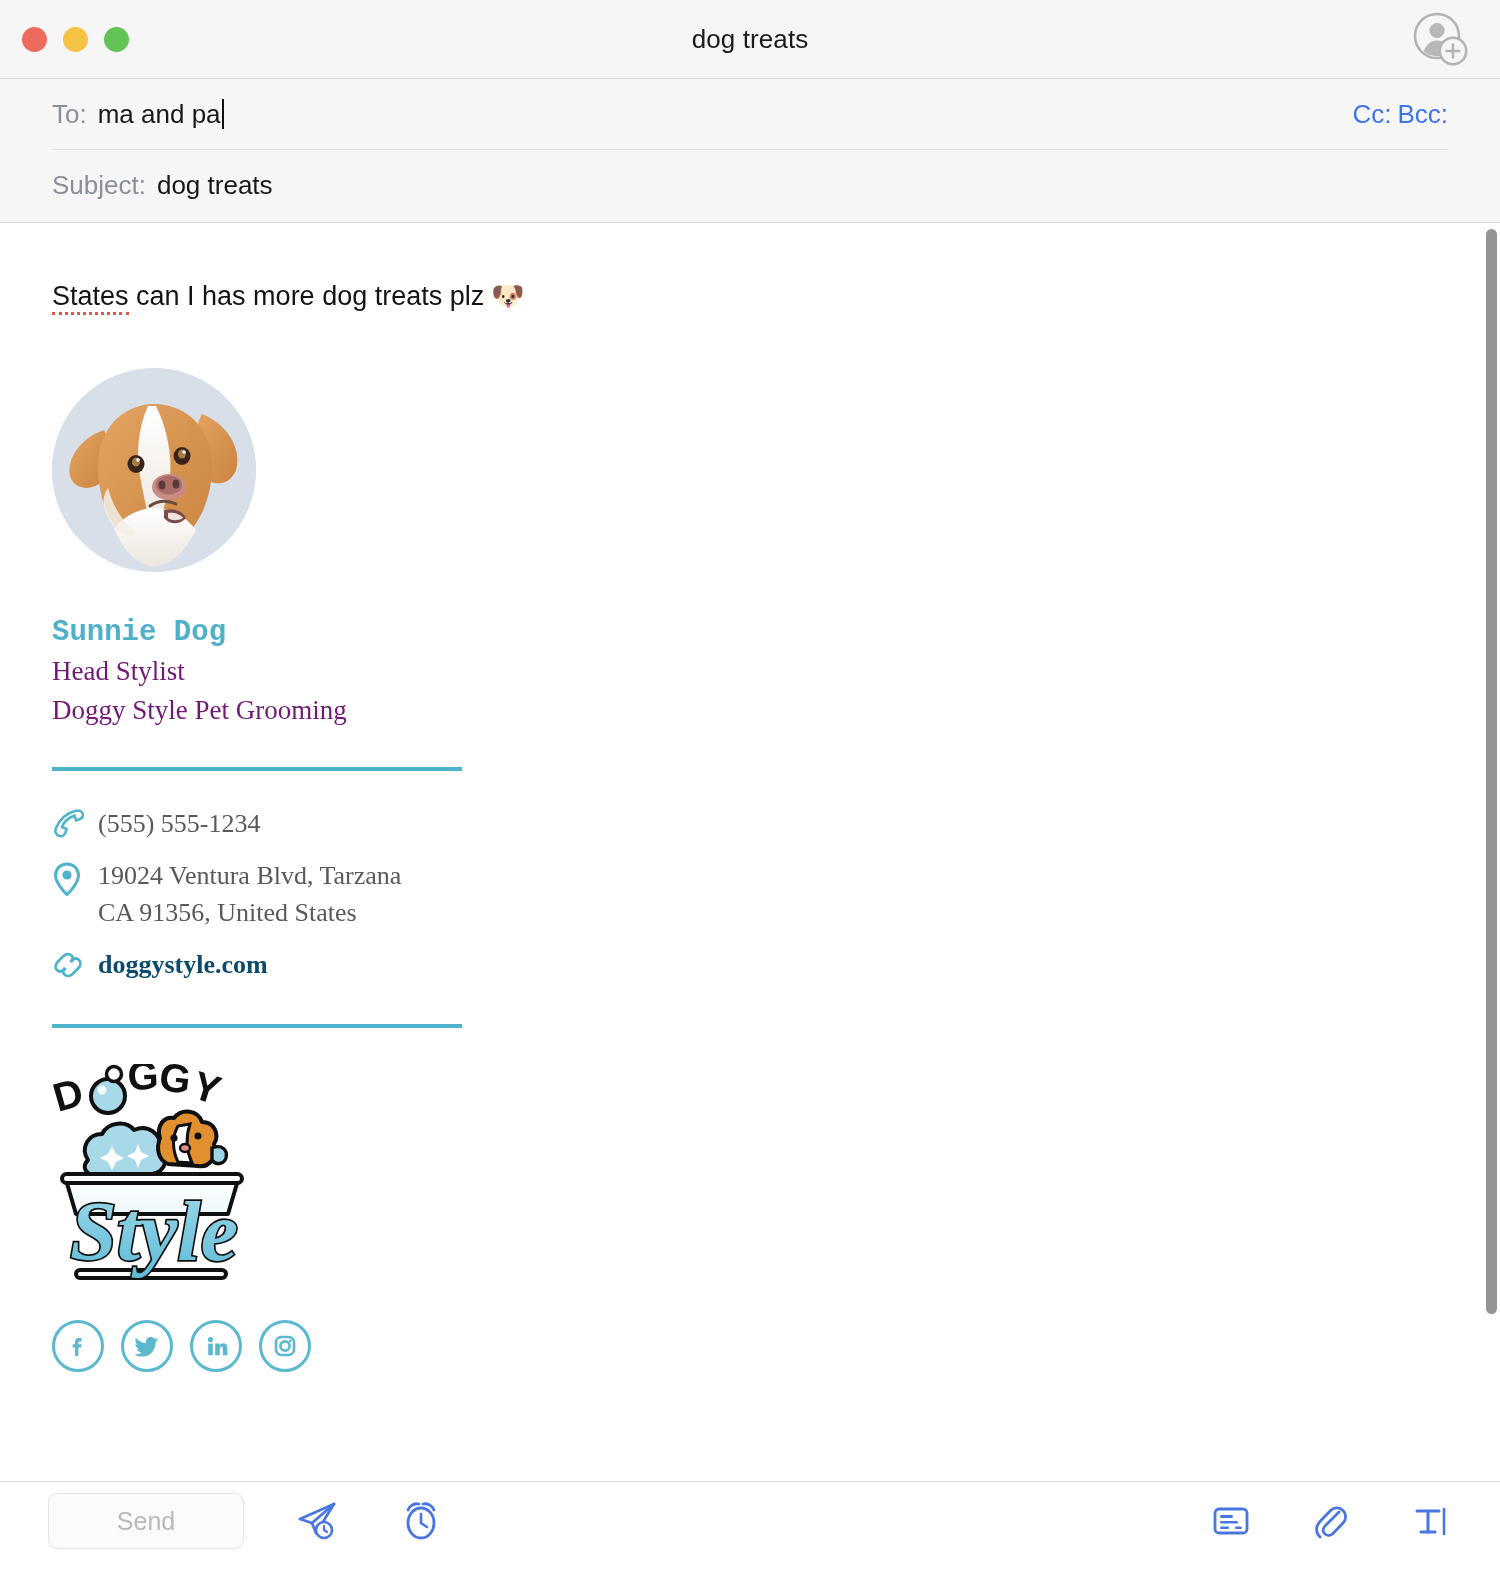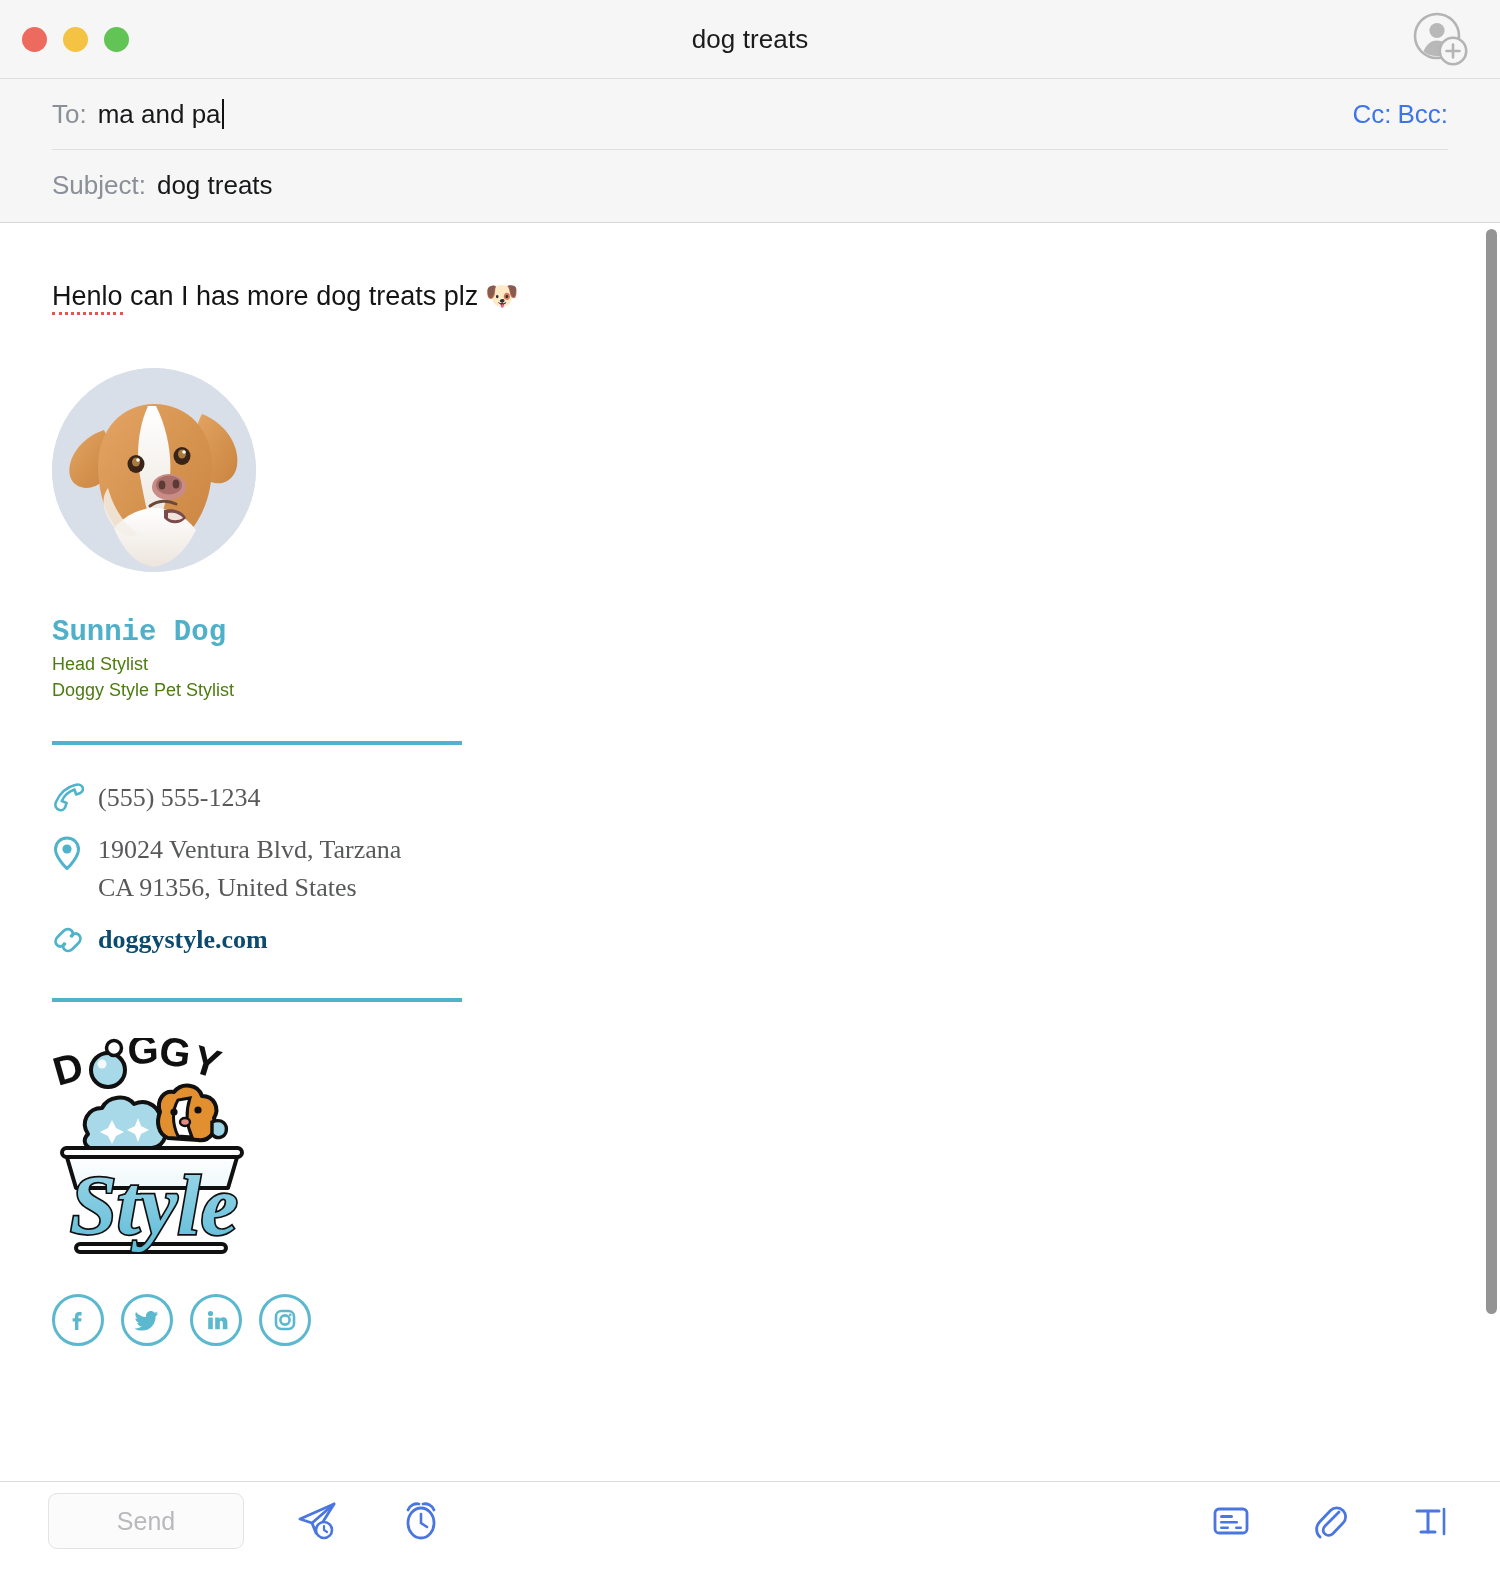--- a/index.html
+++ b/index.html
@@ -181,23 +181,23 @@
 
   .sig-name {
     font-family: Liberation Mono, monospace;
     font-weight: bold;
     font-size: 29px;
     color: #4fb0c9;
     line-height: 1.32;
   }
   .sig-role,
   .sig-company {
-    font-family: Liberation Sans, sans-serif;
-    font-size: 18px;
-    color: #4d7c0f;
+    font-family: Liberation Serif, serif;
+    font-size: 27px;
+    color: #701a75;
     line-height: 1.42;
   }
 
   .sig-divider {
     width: 410px;
     height: 4px;
     background: #4fb3cb;
     margin: 38px 0 34px 0;
   }
 
@@ -322,21 +322,21 @@
     <div class="field-row subject">
       <span class="field-label">Subject:</span>
       <span class="field-value">dog treats</span>
     </div>
 
   </div>
 
   <div class="compose-scroll">
     <div class="compose-inner">
 
-      <div class="greeting"><span class="misspelled">Henlo</span><span> can I has more dog treats plz </span><span class="emoji">🐶</span></div>
+      <div class="greeting"><span class="misspelled">States</span><span> can I has more dog treats plz </span><span class="emoji">🐶</span></div>
 
       <div class="signature">
 
         <div class="avatar">
           <svg width="204" height="204" viewBox="0 0 204 204">
             <defs>
               <clipPath id="avclip">
                   <circle cx="102" cy="102" r="102"></circle>
                 </clipPath>
               <linearGradient id="furA" x1="0" y1="0" x2="1" y2="1">
@@ -377,21 +377,21 @@
 
               <path d="M98 138 C106 132 116 132 124 136" stroke="#6a4a3a" stroke-width="3" fill="none" stroke-linecap="round"></path>
               <path d="M112 142 C120 140 130 142 134 150 C128 157 118 157 112 150 Z" fill="#7b4a4a"></path>
               <path d="M116 145 C122 144 128 146 131 150 C126 153 120 153 116 150 Z" fill="#f0e3de"></path>
             </g>
           </svg>
         </div>
 
         <div class="sig-name">Sunnie Dog</div>
         <div class="sig-role">Head Stylist</div>
-        <div class="sig-company">Doggy Style Pet Stylist</div>
+        <div class="sig-company">Doggy Style Pet Grooming</div>
 
         <div class="sig-divider"></div>
 
         <div class="contact-list">
 
 
           <div class="contact-row">
             <span class="contact-icon">
               <svg width="32" height="30" viewBox="0 0 32 30">
                 <path d="M23 2 C15 4 8 10 4 19 C2.5 22.5 4 26 7.5 27 C10 27.7 12.5 26.2 13.3 23.8 L14.6 20 L9.8 18 C12.4 12.4 16.6 8.6 22.6 6.6 L24 11.4 L27.8 10.2 C30.2 9.4 31.5 6.8 30.6 4.4 C29.7 2 26.6 1 23 2 Z" fill="none" stroke="#4fb3cb" stroke-width="2.6" stroke-linejoin="round"></path>

